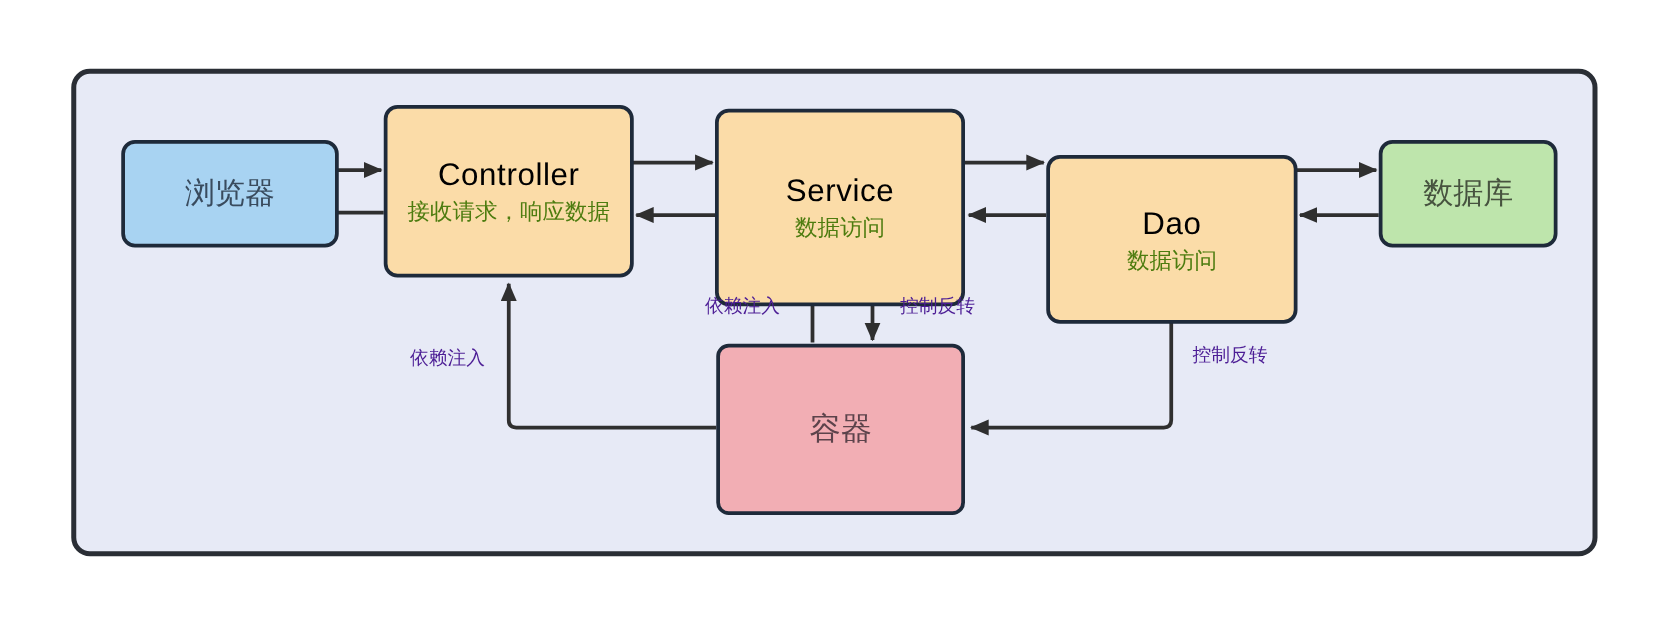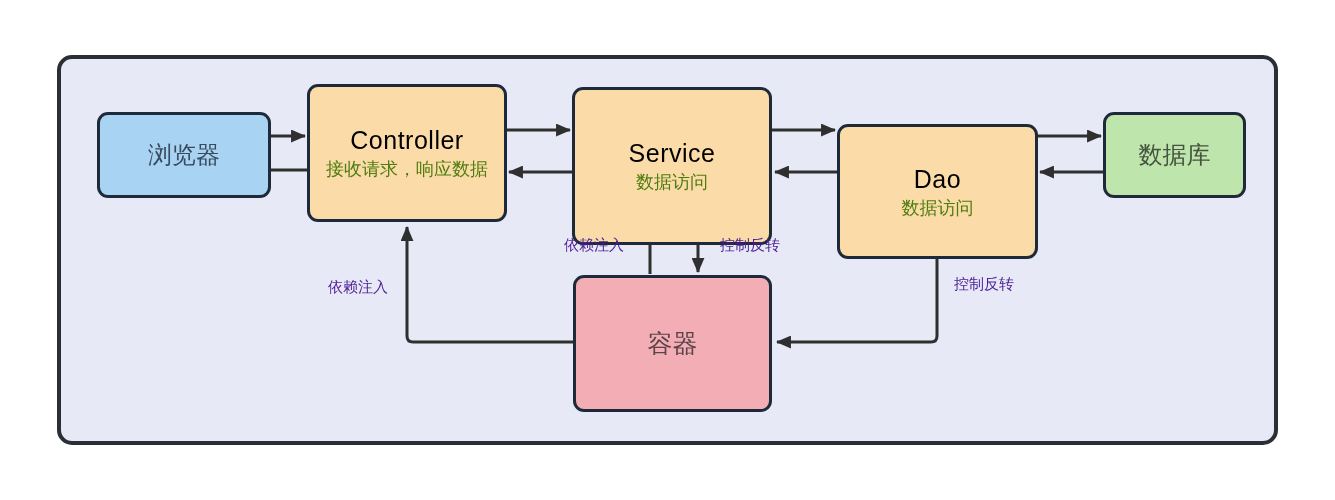--- a/index.html
+++ b/index.html
@@ -44,21 +44,21 @@
     align-items: center;
     justify-content: center;
     gap: 7px;
     text-align: center;
   }
   .node-browser   { left: 97px;   top: 112px; width: 174px; height: 86px;  background: #a8d3f2; }
   .node-controller{ left: 307px;  top: 84px;  width: 200px; height: 138px; background: #fbdca8; }
   .node-service   { left: 572px;  top: 87px;  width: 200px; height: 158px; background: #fbdca8; align-items: center; }
   .node-dao       { left: 837px;  top: 87px;  width: 201px; height: 135px; background: #fbdca8; margin-top: 37px; }
   .node-database  { left: 1103px; top: 112px; width: 143px; height: 86px;  background: #bee5ac; }
-  .node-container { left: 573px;  top: 275px; width: 199px; height: 137px; background: #f2aeb4; }
+  .node-container { left: 573px;  top: 275px; width: 199px; height: 137px; background: #f2aeb4; border-radius: 10px; }
 
   .node-title {
     font-size: 25px;
     line-height: 1;
     color: #000000;
     letter-spacing: 0.5px;
   }
   .node-sub {
     font-size: 18px;
     line-height: 1;

